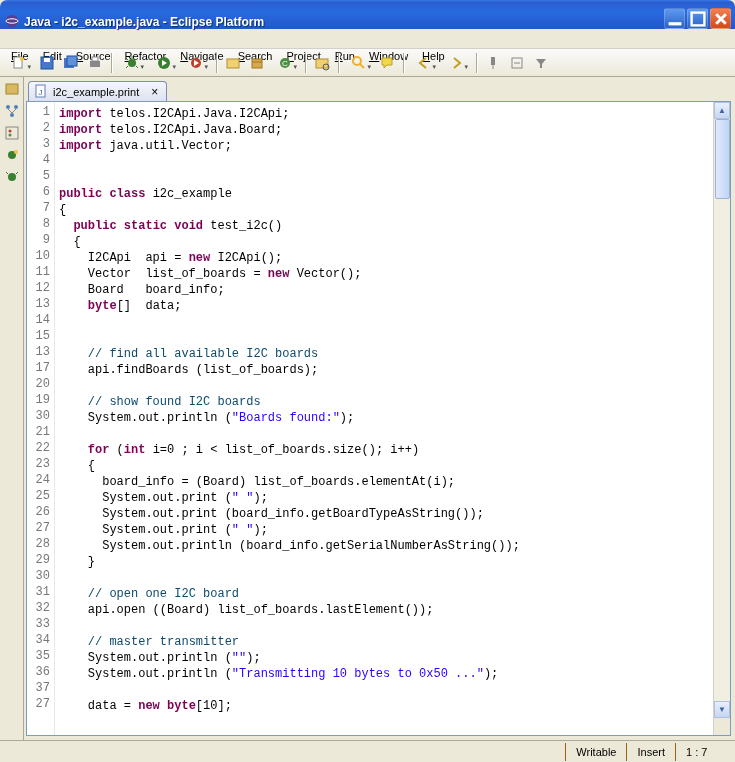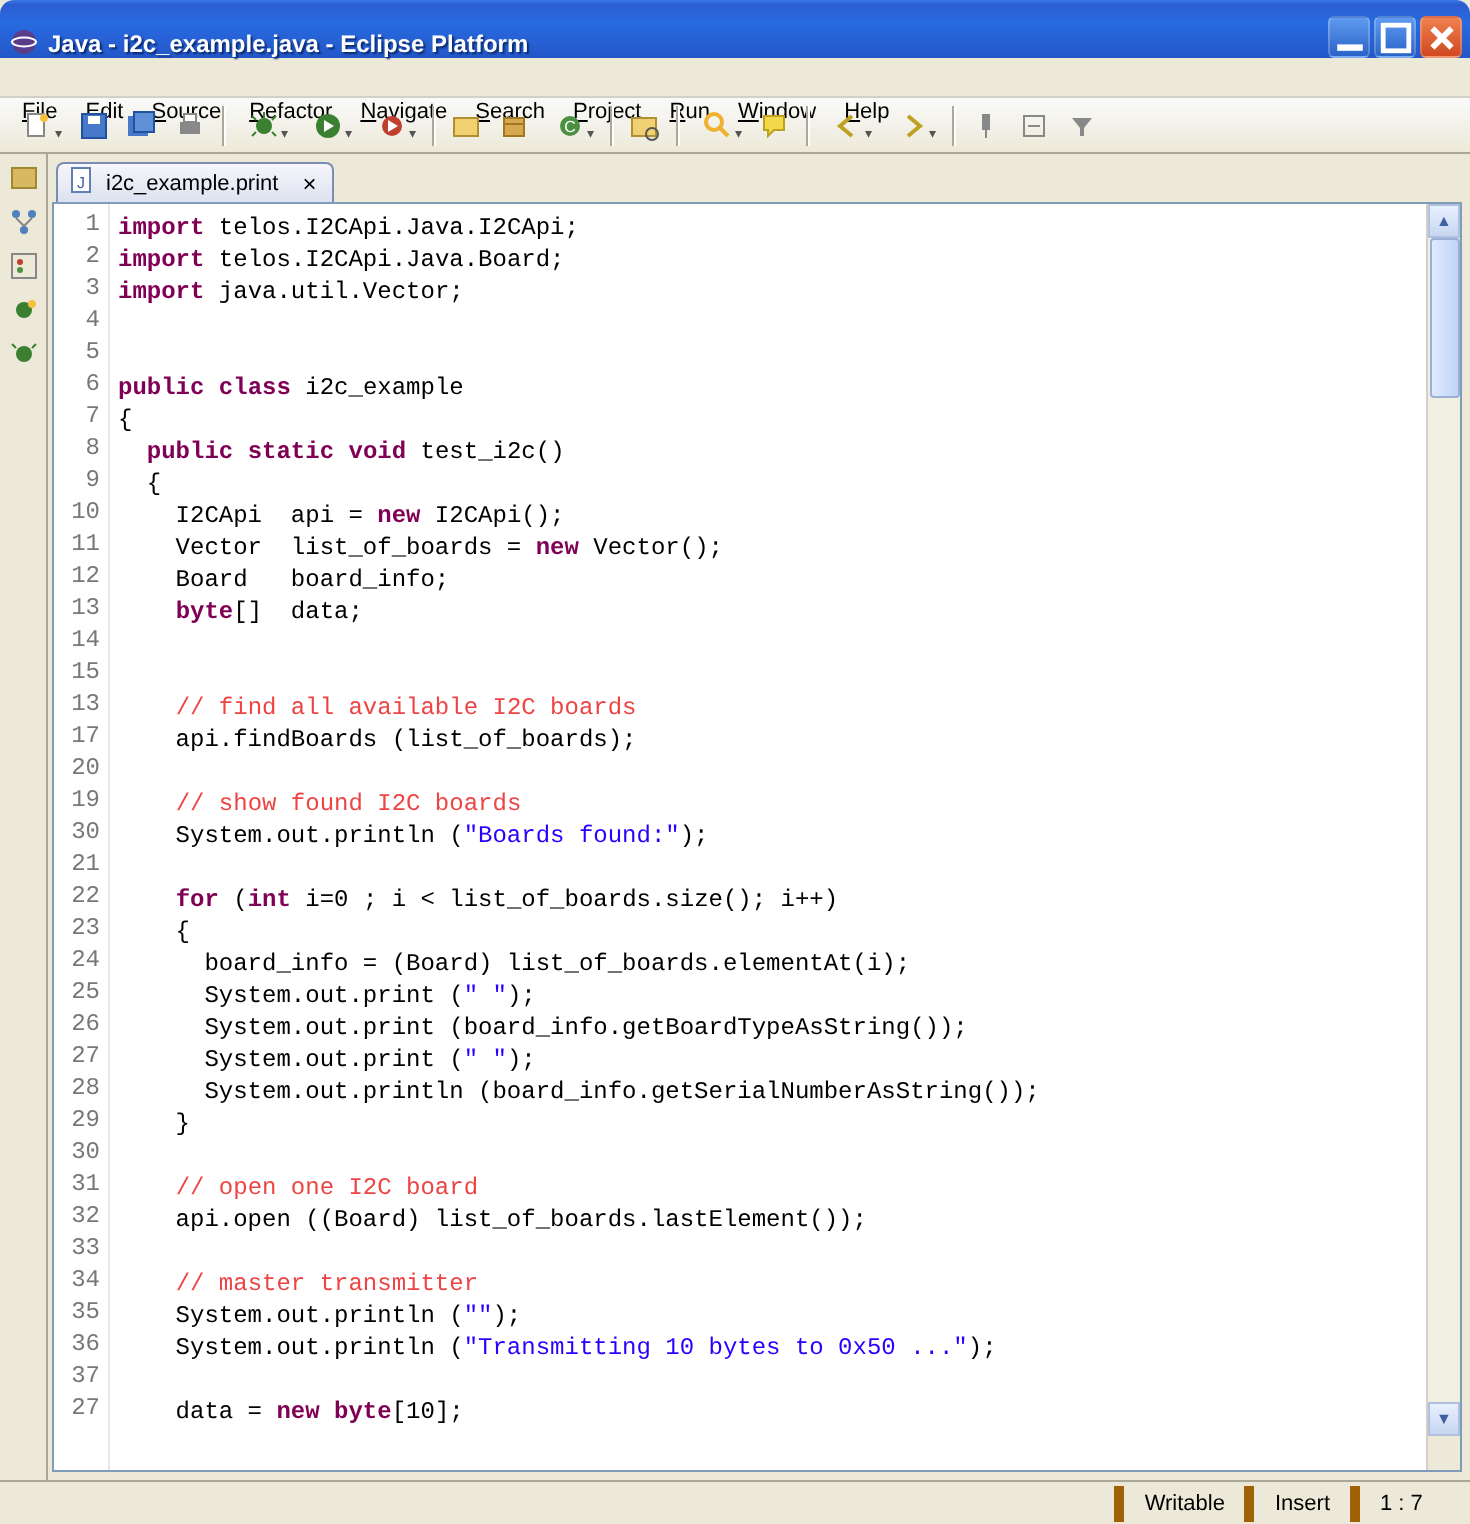--- a/index.html
+++ b/index.html
@@ -40,26 +40,26 @@
 .editor-frame { flex:1; border:1px solid #7f9db9; background:#fff; display:flex; position:relative; }
 .gutter { width:28px; text-align:right; padding:2px 4px 2px 0; background:#fff; color:#787878; border-right:1px solid #e8e8e8; font-family:"Courier New",monospace; font-size:12px; line-height:16px; }
 .code { flex:1; padding:4px 4px; font-family:"Courier New",monospace; font-size:12px; line-height:16px; white-space:pre; color:#000; overflow:hidden; }
 .vscroll { width:17px; background:#f1efe2; border-left:1px solid #d4d0c8; position:relative; }
 .vscroll .up, .vscroll .down { height:17px; background:linear-gradient(to bottom,#e8f0ff,#c6d6f0); border:1px solid #b0c0e0; display:flex; align-items:center; justify-content:center; font-size:8px; color:#4060a0; }
 .vscroll .down { position:absolute; bottom:17px; width:100%; }
 .vscroll .thumb { position:absolute; top:17px; width:15px; left:1px; height:80px; background:linear-gradient(to right,#e0eaff,#c0d4f4); border:1px solid #9ab0d8; border-radius:2px; }
 .vscroll .corner { position:absolute; bottom:0; height:17px; width:100%; background:#ece9d8; }
 
 .kw { color:#7f0055; font-weight:bold; }
-.cm { color:#ef4444; }
+.cm { color:#0c4a6e; }
 .st { color:#2a00ff; }
 
 
 .statusbar { height:22px; background:#ece9d8; border-top:1px solid #aca899; display:flex; align-items:center; font-size:11px; }
-.statusbar .cell { border-left:5px solid #a16207; padding:0 10px; height:18px; display:flex; align-items:center; }
+.statusbar .cell { border-left:1px solid #a16207; padding:0 10px; height:18px; display:flex; align-items:center; }
 .statusbar .spacer { flex:1; }
 
 
 svg { width:16px; height:16px; }
 </style>
 </head>
 <body>
 
 <div class="titlebar">
   <span class="icon">

